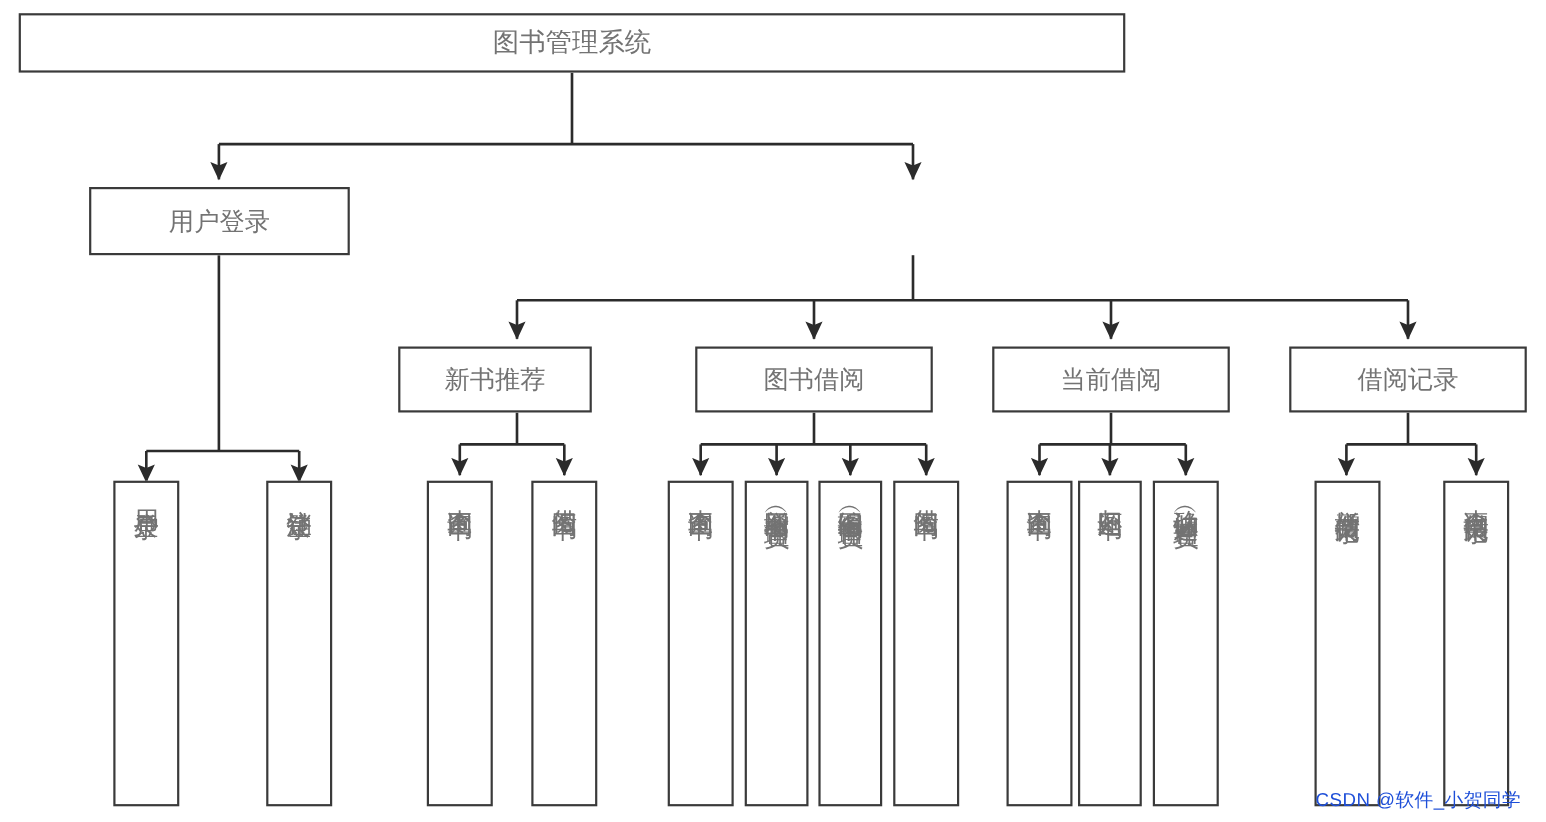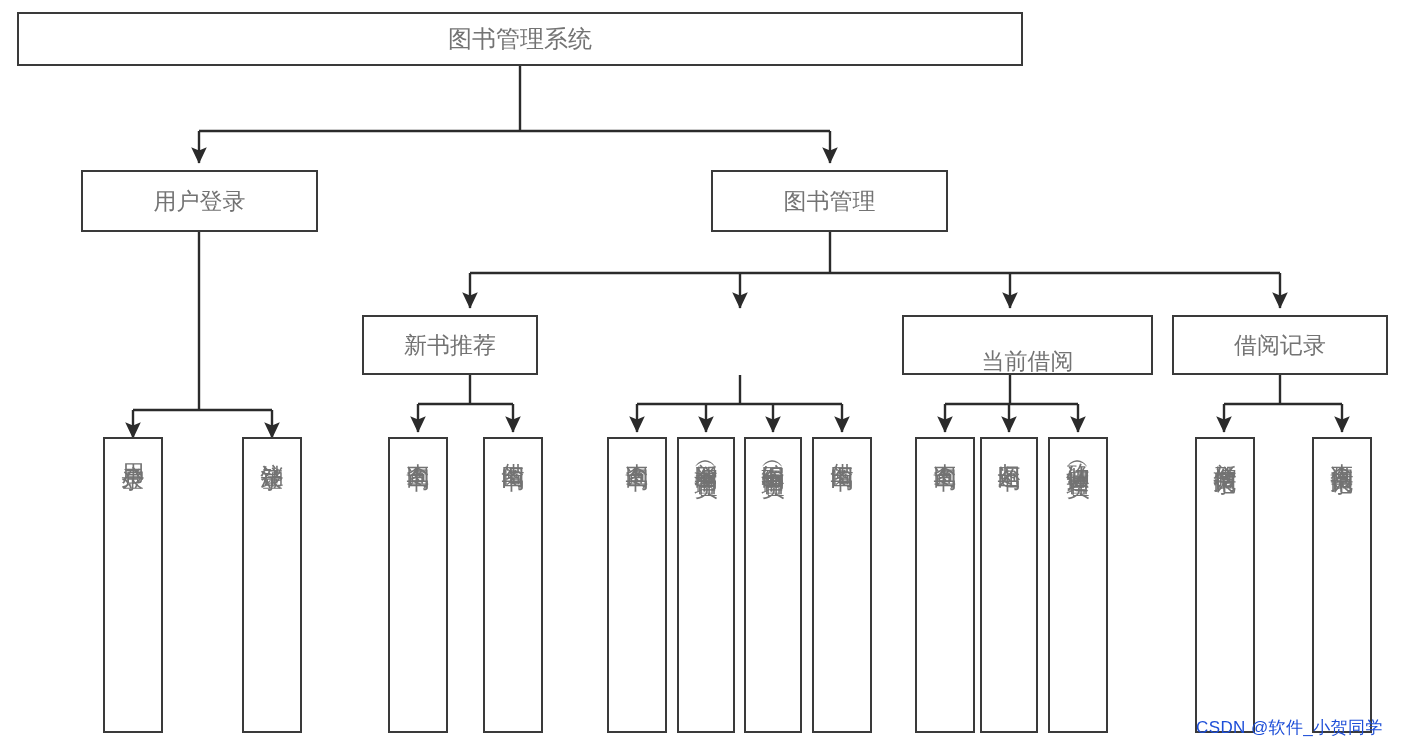--- a/index.html
+++ b/index.html
@@ -123,28 +123,28 @@
     </g>
   </svg>
 
   <div class="node root horiz" style="left:17px; top:12px; width:1006px; height:54px;">
     <span class="node-label">图书管理系统</span>
   </div>
 
   <div class="node horiz" style="left:81px; top:170px; width:237px; height:62px;">
     <span class="node-label">用户登录</span>
   </div>
-  <div class="node horiz" style="left:711px; top:170px; width:237px; height:62px;">
-    <span class="node-label">图书管理</span>
-  </div>
 
   <div class="node horiz" style="left:362px; top:315px; width:176px; height:60px;">
     <span class="node-label">新书推荐</span>
   </div>
-  <div class="node horiz" style="left:902px; top:315px; width:251px; height:60px;align-items:flex-end;">
+  <div class="node horiz" style="left:632px; top:315px; width:216px; height:60px;">
+    <span class="node-label">图书借阅</span>
+  </div>
+  <div class="node horiz" style="left:902px; top:315px; width:216px; height:60px;">
     <span class="node-label">当前借阅</span>
   </div>
   <div class="node horiz" style="left:1172px; top:315px; width:216px; height:60px;">
     <span class="node-label">借阅记录</span>
   </div>
 
   <div class="node vert" style="left:103px; top:437px; width:60px; height:296px;">
     <span class="node-label">用户登录</span>
   </div>
   <div class="node vert" style="left:242px; top:437px; width:60px; height:296px;">

